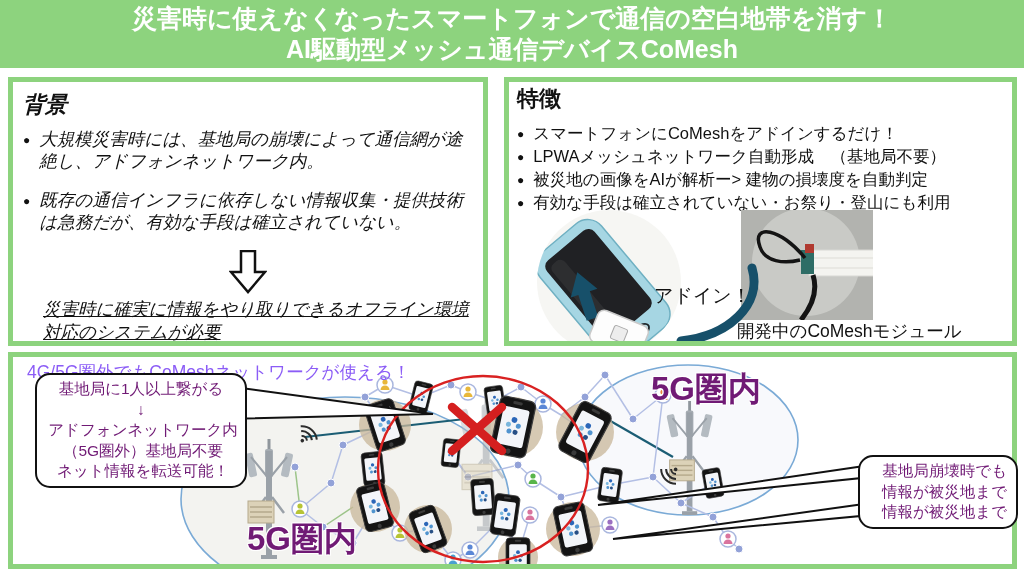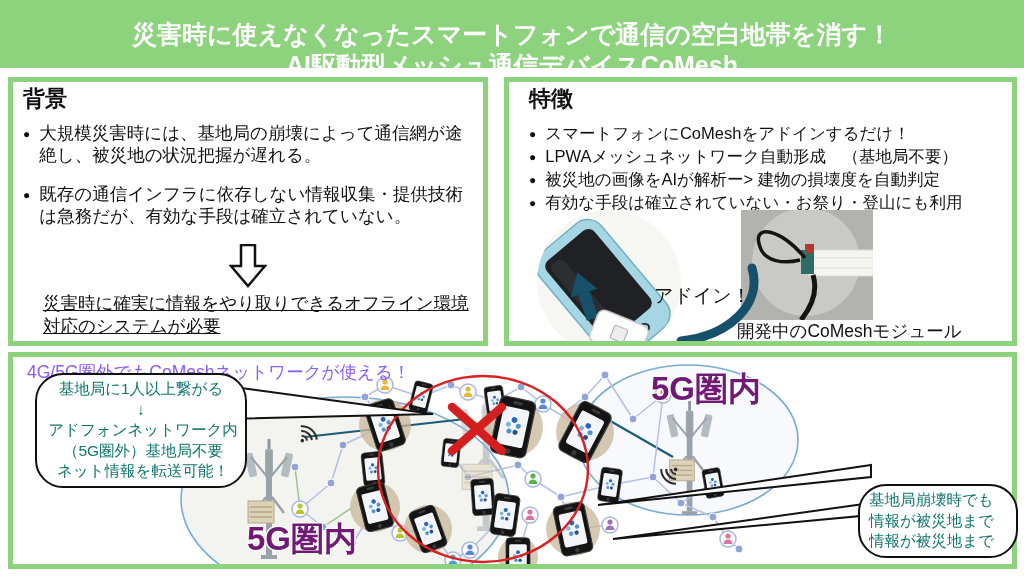--- a/index.html
+++ b/index.html
@@ -1,58 +1,58 @@
 <!DOCTYPE html>
 <html><head>
 <meta charset="utf-8">
 <style>
   html,body{margin:0;padding:0;}
   body{width:1024px;height:576px;position:relative;background:#fff;
        font-family:"Liberation Sans","DejaVu Sans",sans-serif;overflow:hidden;}
   .banner{position:absolute;left:0;top:0;width:1024px;height:68px;background:#8dd37e;
-          color:#fff;font-weight:bold;text-align:center;font-size:25px;line-height:31px;padding-top:19px;box-sizing:border-box;}
+          color:#fff;font-weight:bold;text-align:center;font-size:25px;line-height:31px;padding-top:3px;box-sizing:border-box;}
   .panel{position:absolute;background:#fff;border:5px solid #8dd37e;box-sizing:border-box;}
-  #bg-box{left:8px;top:77px;width:480px;height:269px;padding:2px 10px;}
-  #ft-box{left:504px;top:77px;width:513px;height:269px;padding:2px 20px;overflow:hidden;}
+  #bg-box{left:8px;top:77px;width:480px;height:269px;padding:8px 10px;font-style:italic;}
+  #ft-box{left:504px;top:77px;width:513px;height:269px;padding:2px 8px;overflow:hidden;}
   #dg-box{left:8px;top:352px;width:1009px;height:217px;}
   .panel h2{margin:2px 0 10px 0;font-size:22px;line-height:26px;color:#111;}
   .blist{margin:0;padding:0;list-style:none;}
   .blist li{display:flex;gap:9px;color:#111;}
   #bg-box .blist li{font-size:17.5px;line-height:22px;margin-bottom:17px;}
   #ft-box .blist li{font-size:16.5px;line-height:23px;margin-bottom:0;white-space:nowrap;}
   .bchar{font-size:12px;line-height:inherit;transform:translateY(1px);}
   .downarrow{display:block;margin:0 auto;}
   .conclusion{font-size:17.5px;line-height:23px;color:#111;text-decoration:underline;margin-top:4px;margin-left:20px;}
   #ft-photos{position:absolute;left:4px;bottom:0;}
   #dg-svg{position:absolute;left:0;top:0;z-index:1;}
   .dg-title{position:absolute;top:3px;left:14px;width:100%;font-size:17.5px;color:#8b5cf6;z-index:2;}
-  .callout{position:absolute;z-index:3;background:#fff;border:2.5px solid #111;border-radius:28px;
-           color:#0f766e;font-size:15.5px;line-height:20.5px;box-sizing:border-box;}
+  .callout{position:absolute;z-index:3;background:#fff;border:2.5px solid #111;border-radius:15px;
+           color:#701a75;font-size:15.5px;line-height:20.5px;box-sizing:border-box;}
   #callout-left{left:22px;top:16px;width:212px;padding:4px 6px;text-align:center;}
   #callout-left .ta-l{text-align:center;padding-left:4px;}
-  #callout-right{left:845px;top:98px;width:160px;padding:4px 9px;text-align:left;margin-top:29px;}
+  #callout-right{left:845px;top:98px;width:160px;padding:4px 9px;text-align:right;}
   .zone-label{position:absolute;z-index:2;font-weight:bold;font-size:33px;color:#701a75;
               text-shadow:-1px -1px 0 #fff,1px -1px 0 #fff,-1px 1px 0 #fff,1px 1px 0 #fff;}
   #zone-left{left:234px;top:160px;}
   #zone-right{left:638px;top:10px;}
 </style>
 </head>
 <body>
 
 <div class="banner">
   <div>災害時に使えなくなったスマートフォンで通信の空白地帯を消す！</div>
   <div>AI駆動型メッシュ通信デバイスCoMesh</div>
 </div>
 
 <div id="bg-box" class="panel">
   <h2>背景</h2>
   <ul class="blist">
     <li>
       <span class="bchar">●</span>
-      <span>大規模災害時には、基地局の崩壊によって通信網が途絶し、被災地の状況把握が遅れる。</span>
+      <span>大規模災害時には、基地局の崩壊によって通信網が途絶し、アドフォンネットワーク内。</span>
     </li>
     <li>
       <span class="bchar">●</span>
       <span>既存の通信インフラに依存しない情報収集・提供技術は急務だが、有効な手段は確立されていない。</span>
     </li>
   </ul>
   <svg class="downarrow" width="38" height="44" viewBox="0 0 38 44">
     <polygon points="12,1 26,1 26,22 36,22 19,42 2,22 12,22" fill="#fff" stroke="#111" stroke-width="2.5" stroke-linejoin="miter"></polygon>
   </svg>
   <div class="conclusion">災害時に確実に情報をやり取りできるオフライン環境対応のシステムが必要</div>

